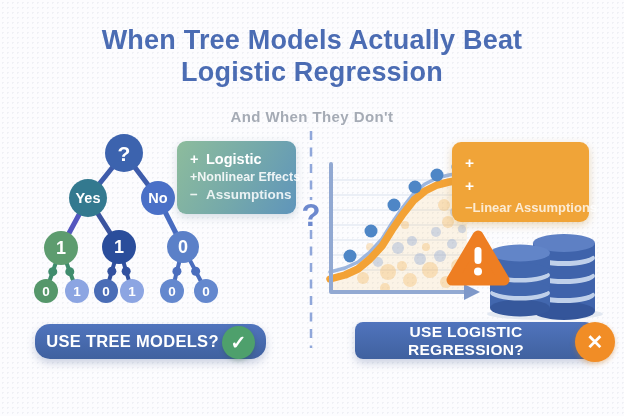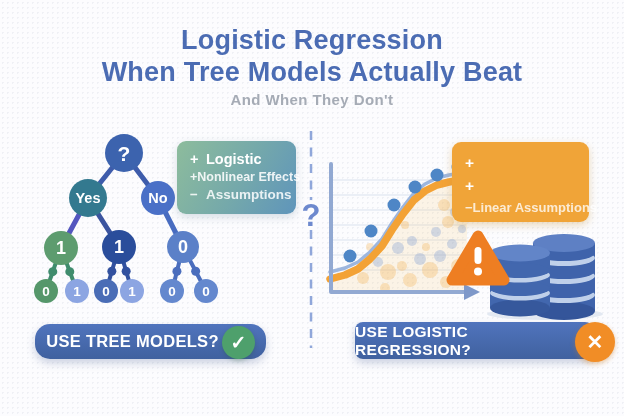--- a/index.html
+++ b/index.html
@@ -5,21 +5,21 @@
   html,body{margin:0;padding:0;}
   body{font-family:"Liberation Sans",sans-serif;}
   .canvas{
     position:relative;width:624px;height:416px;overflow:hidden;
     background-color:#fcfcfe;
     background-image:radial-gradient(rgba(165,175,195,0.14) 1px, transparent 1px);
     background-size:5px 5px;
   }
   .title-block{position:absolute;top:24px;left:0;width:624px;text-align:center;}
   .title-line{font-size:27px;font-weight:bold;color:#4b6cb3;line-height:1.2;letter-spacing:0.2px;}
-  .subtitle{margin-top:2px;font-size:15px;font-weight:bold;color:#a5abb5;letter-spacing:0.4px;}
+  .subtitle{margin-top:19px;font-size:15px;font-weight:bold;color:#a5abb5;letter-spacing:0.4px;}
   svg.scene{position:absolute;left:0;top:0;}
 
   .points-box{position:absolute;border-radius:9px;color:#fff;box-sizing:border-box;}
   .points-box .row{display:flex;align-items:baseline;white-space:nowrap;}
   .points-box .sign{width:16px;font-weight:bold;}
   .box-tree{
     left:177px;top:141px;width:119px;height:73px;padding:10px 0 0 13px;
     background:linear-gradient(118deg,#8dbc9c 0%,#74a8ab 55%,#5f95bb 100%);
     box-shadow:0 3px 8px rgba(100,130,150,0.25);
   }
@@ -35,21 +35,21 @@
   .box-logit .row1,.box-logit .row2{font-size:15.5px;font-weight:bold;color:#ffffff;}
   .box-logit .row3{font-size:13px;font-weight:bold;color:rgba(255,255,255,0.78);}
 
   .banner{
     position:absolute;display:flex;align-items:center;justify-content:center;
     background:linear-gradient(#5074bd,#40619f);border-radius:8px;
     color:#fff;font-weight:bold;letter-spacing:0.3px;
     box-shadow:0 4px 9px rgba(90,110,160,0.3);
   }
   .banner-left{left:35px;top:324px;width:231px;height:35px;font-size:16.5px;padding-right:36px;box-sizing:border-box;border-radius:15px;}
-  .banner-right{left:355px;top:322px;width:238px;height:37px;font-size:15.5px;padding-right:16px;box-sizing:border-box;}
+  .banner-right{left:355px;top:322px;width:238px;height:37px;font-size:15.5px;padding-right:16px;box-sizing:border-box;text-align:center;}
   .badge{
     position:absolute;border-radius:50%;display:flex;align-items:center;justify-content:center;
     color:#fff;font-weight:bold;
   }
   .badge-check{left:222px;top:326px;width:33px;height:33px;background:#4ea06c;font-size:19px;box-shadow:0 2px 4px rgba(40,90,60,0.3);}
   .badge-x{left:575px;top:322px;width:40px;height:40px;background:#f18d26;font-size:20px;box-shadow:0 2px 5px rgba(200,120,30,0.4);}
 </style>
 </head>
 <body>
 
@@ -187,22 +187,22 @@
     </g>
 
     <g>
       <path d="M478,236 L504,280 L452,280 Z" fill="#ee7e22" stroke="#ee7e22" stroke-width="11" stroke-linejoin="round"></path>
       <rect x="474.5" y="247" width="7" height="17" rx="3.5" fill="#ffffff"></rect>
       <circle cx="478" cy="271.5" r="4" fill="#ffffff"></circle>
     </g>
   </svg>
 
   <div class="title-block">
+    <div class="title-line">When Tree Models Actually Beat</div>
     <div class="title-line">Logistic Regression</div>
-    <div class="title-line">When Tree Models Actually Beat</div>
     <div class="subtitle">And When They Don't</div>
   </div>
 
   <div class="points-box box-tree">
     <div class="row row1">
       <span class="sign">+</span>
       <span>Logistic</span>
     </div>
     <div class="row row2">
       <span class="sign">+</span>

